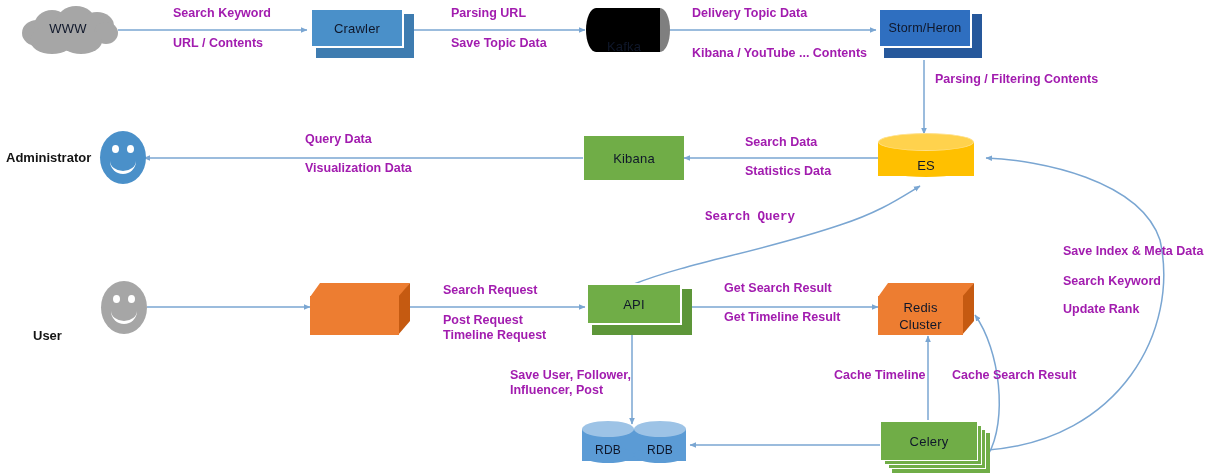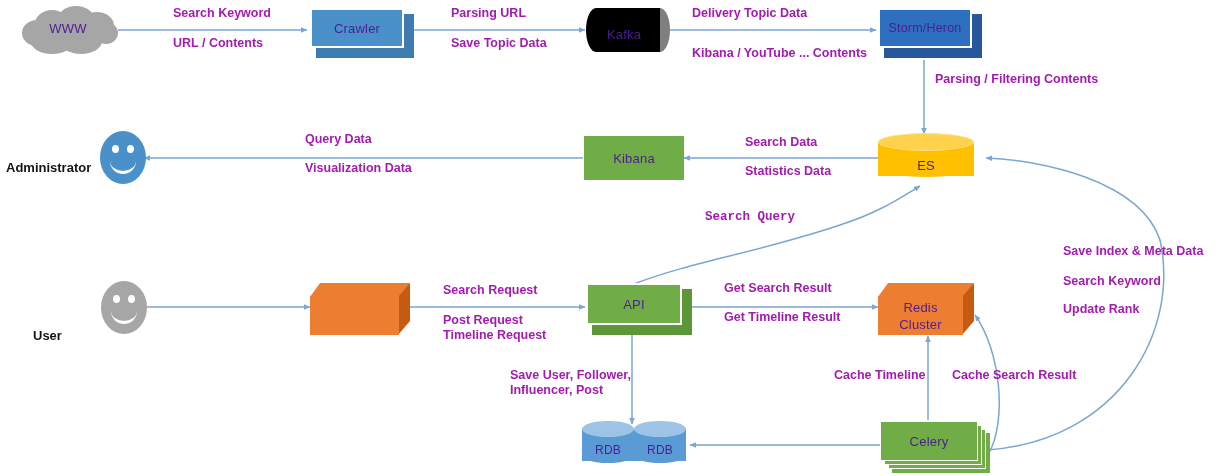--- a/index.html
+++ b/index.html
@@ -29,21 +29,21 @@
     box-sizing: border-box;
   }
   .node-label {
     position: absolute;
     left: 0; top: 0;
     width: 100%; height: 100%;
     display: flex;
     align-items: center;
     justify-content: center;
     text-align: center;
-    color: #4c1d95;
+    color: #0f172a;
     font-size: 13px;
     line-height: 15px;
     letter-spacing: 0.2px;
     z-index: 5;
   }
   
   .stackbox { }
   .stackbox .s3, .stackbox .s2, .stackbox .s1, .stackbox .front {
     position: absolute;
     box-sizing: border-box;
@@ -172,21 +172,21 @@
   <div class="node stackbox" style="left:310px; top:8px; width:104px; height:50px;">
     <div class="s1" style="left:6px; top:6px; width:98px; height:44px; background:#3e7cb0;"></div>
     <div class="front" style="left:0; top:0; width:94px; height:40px; background:#4a90c9; border:2px solid #ffffff;"></div>
     <div class="node-label" style="left:0; top:0; width:94px; height:40px;">Crawler</div>
   </div>
 
   <div class="node hcyl" style="left:586px; top:8px; width:84px; height:44px;">
     <div class="cap" style="left:64px; top:0; width:20px; height:44px; background:#7f7f7f;"></div>
     <div class="body" style="left:10px; top:0; width:64px; height:44px; background:#000000;"></div>
     <div class="cap" style="left:0px; top:0; width:20px; height:44px; background:#000000;"></div>
-    <div class="node-label" style="left:6px; top:0; width:64px; height:52px;">Kafka</div>
+    <div class="node-label" style="left:6px; top:12px; width:64px; height:52px;">Kafka</div>
   </div>
 
   <div class="node stackbox" style="left:878px; top:8px; width:104px; height:50px;">
     <div class="s1" style="left:6px; top:6px; width:98px; height:44px; background:#26589b;"></div>
     <div class="front" style="left:0; top:0; width:94px; height:40px; background:#2f6fc0; border:2px solid #ffffff;"></div>
     <div class="node-label" style="left:0; top:0; width:94px; height:40px; font-size:12.5px;">Storm/Heron</div>
   </div>
 
   <div class="node vcyl" style="left:878px; top:133px; width:96px; height:52px;">
     <div class="body" style="left:0; top:9px; width:96px; height:34px; background:#ffc000;"></div>
@@ -198,21 +198,21 @@
   <div class="node" style="left:584px; top:136px; width:100px; height:44px; background:#70ad47;">
     <div class="node-label">Kibana</div>
   </div>
 
   <div class="node face-node" style="left:100px; top:131px; width:46px; height:53px;">
     <div class="head" style="background:#4a90c9;"></div>
     <div class="eye" style="left:12px; top:14px;"></div>
     <div class="eye" style="left:27px; top:14px;"></div>
     <div class="mouth" style="left:10px; top:27px;"></div>
   </div>
-  <div class="actor-label" style="left:6px; top:160px;">Administrator</div>
+  <div class="actor-label" style="left:6px; top:150px;">Administrator</div>
 
   <div class="node face-node" style="left:101px; top:281px; width:46px; height:53px;">
     <div class="head" style="background:#a6a6a6;"></div>
     <div class="eye" style="left:12px; top:14px;"></div>
     <div class="eye" style="left:27px; top:14px;"></div>
     <div class="mouth" style="left:10px; top:27px;"></div>
   </div>
   <div class="actor-label" style="left:33px; top:300px;margin-top:28px;">User</div>
 
   <div class="node cube" style="left:310px; top:283px; width:100px; height:52px;">

